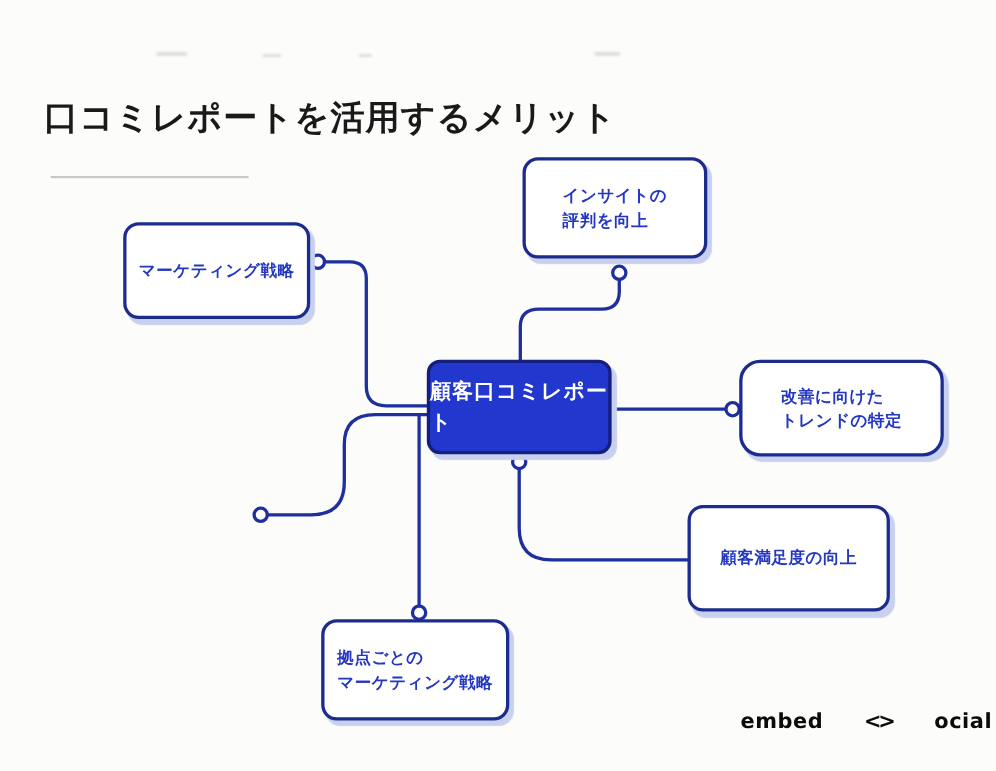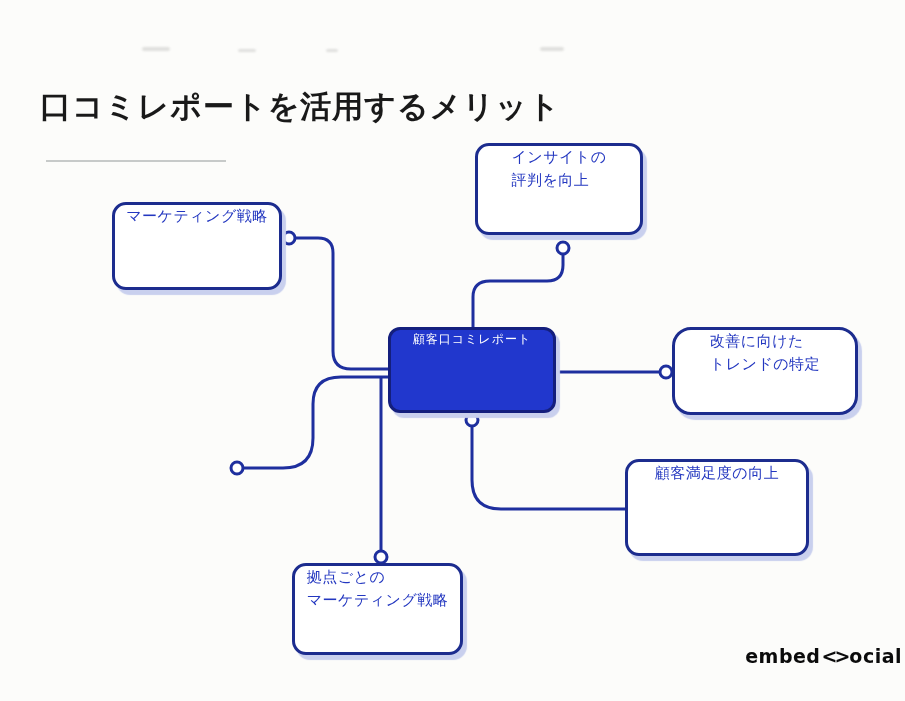--- a/index.html
+++ b/index.html
@@ -14,38 +14,38 @@
   .page-title{position:absolute;left:40px;top:86px;margin:0;font-size:31px;font-weight:800;
     color:var(--title-text);letter-spacing:1px;white-space:nowrap;}
 
   .wires{position:absolute;left:0;top:0;z-index:1;}
   .wire{fill:none;stroke:var(--line);stroke-width:3;stroke-linecap:round;}
   .port{fill:#ffffff;stroke:var(--line);stroke-width:3;}
 
   .node{position:absolute;z-index:2;box-sizing:border-box;background:var(--node-fill);
     border:3px solid var(--node-border);border-radius:14px;
     box-shadow:4px 5px 1px var(--shadow);
-    display:flex;justify-content:center;
-    font-weight:normal;font-size:15px;color:var(--node-text);line-height:1.5;letter-spacing:.5px;}
+    display:flex;align-items:center;justify-content:center;
+    font-weight:bold;font-size:15px;color:var(--node-text);line-height:1.5;letter-spacing:.5px;}
   .node .label{text-align:left;}
   .node .label span{display:block;}
 
   .node-marketing{left:112px;top:202px;width:170px;height:88px;}
   .node-insight{left:475px;top:143px;width:168px;height:92px;}
   .node-trend{left:672px;top:327px;width:186px;height:88px;border-radius:19px;}
   .node-reputation{left:58px;top:423px;width:172px;height:89px;}
   .node-satisfaction{left:625px;top:459px;width:184px;height:97px;}
   .node-locations{left:292px;top:563px;width:171px;height:92px;}
 
   .node-center{left:388px;top:327px;width:168px;height:86px;background:var(--center-fill);
     border:3px solid var(--center-border);border-radius:12px;color:var(--center-text);
-    font-size:12px;letter-spacing:1px;}
+    font-size:19px;letter-spacing:1px;}
 
   .logo{position:absolute;top:645px;right:17px;z-index:2;display:flex;align-items:baseline;
-    font-size:19px;font-weight:800;color:var(--logo-text);letter-spacing:.5px;}
+    font-size:19px;font-weight:800;color:var(--logo-text);letter-spacing:.5px;gap:36px;}
   .logo .mark{letter-spacing:-3px;margin:0 2px 0 1px;font-weight:800;}
 
   .artifact{position:absolute;z-index:0;pointer-events:none;}
   .smudge{background:#c9c9c7;filter:blur(1px);opacity:.55;border-radius:2px;}
   .s1{left:142px;top:47px;width:28px;height:4px;}
   .s2{left:238px;top:49px;width:18px;height:3px;}
   .s3{left:326px;top:49px;width:12px;height:3px;}
   .s4{left:540px;top:47px;width:24px;height:4px;}
   .title-underline{left:46px;top:160px;width:180px;height:2px;background:#b9bdbd;opacity:.8;}
 </style>

